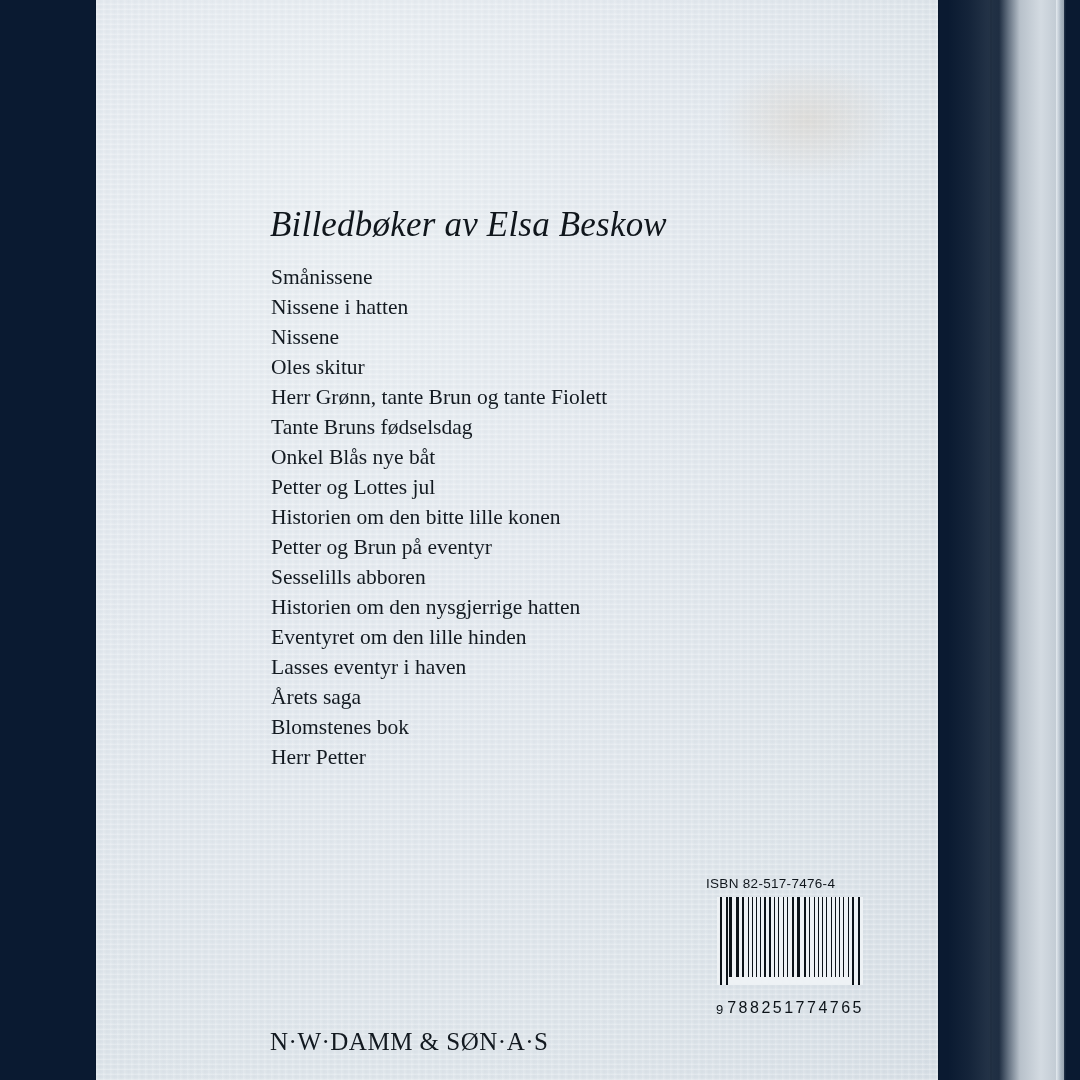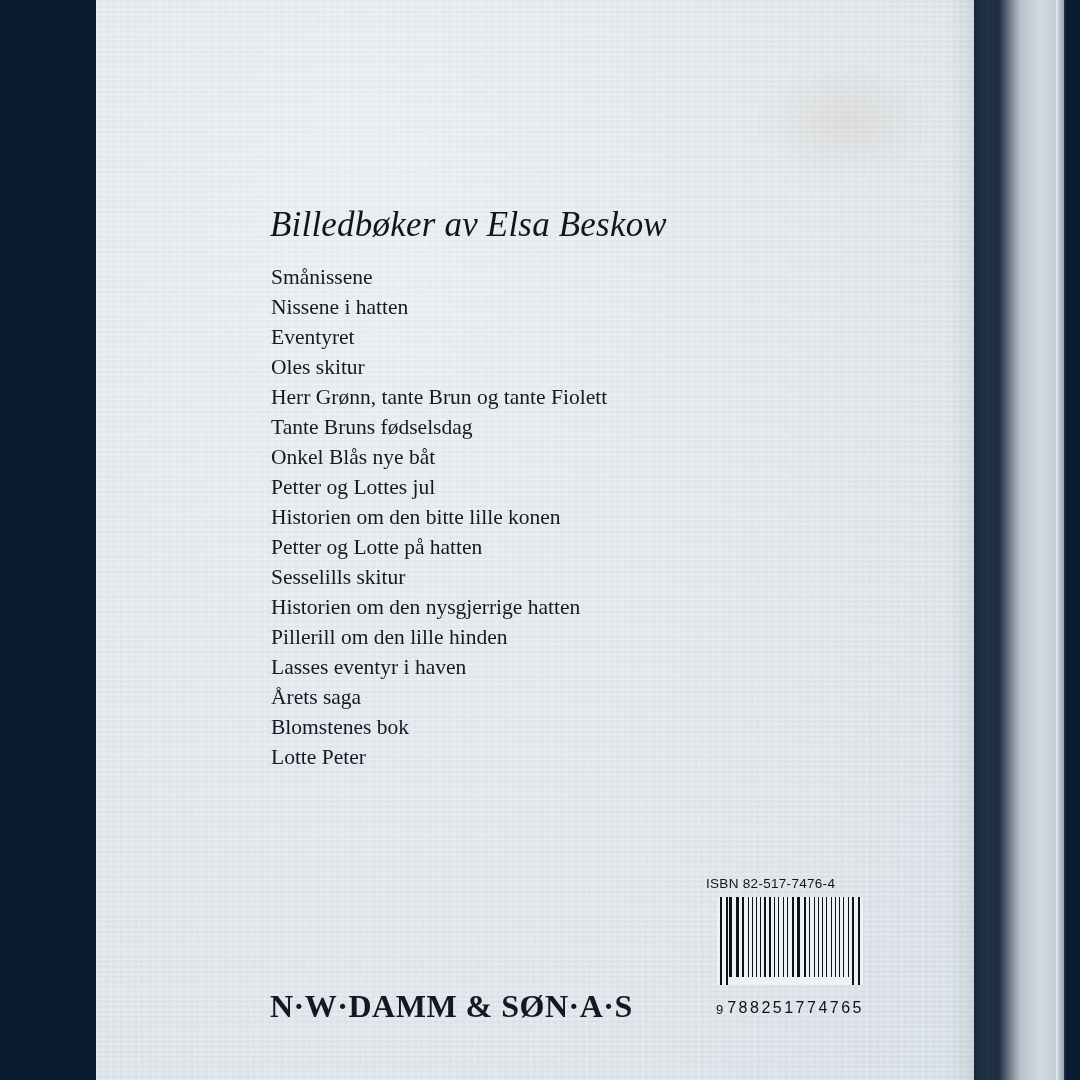--- a/index.html
+++ b/index.html
@@ -19,25 +19,26 @@
     width: 1080px;
     height: 1080px;
     background: #0a1a31;
   }
 
   
   #cover {
     position: absolute;
     left: 96px;
     top: 0;
-    width: 878px;
+    width: 800px;
     height: 1080px;
     background:
       radial-gradient(ellipse at 30% 20%, #e9eef2 0%, #e2e8ee 40%, #dde4ea 70%, #d6dee5 100%);
     box-shadow: 0 0 0 1px rgba(0,0,0,0.10);
+    padding-left: 42px;
   }
 
   
   #cover::before {
     content: "";
     position: absolute;
     inset: 0;
     background-image:
       repeating-linear-gradient(0deg, rgba(255,255,255,0.35) 0px, rgba(255,255,255,0) 2px, rgba(0,0,0,0.012) 3px, rgba(255,255,255,0) 5px),
       repeating-linear-gradient(90deg, rgba(255,255,255,0.22) 0px, rgba(255,255,255,0) 3px, rgba(0,0,0,0.010) 4px, rgba(255,255,255,0) 7px);
@@ -127,26 +128,25 @@
   .title-list li {
     font-size: 21.5px;
     line-height: 30px;
     color: #131a21;
     white-space: nowrap;
   }
 
   .publisher {
     position: absolute;
     left: 174px;
-    top: 988px;
-    font-size: 32px;
+    top: 1028px;
+    font-size: 25px;
     letter-spacing: 0.5px;
     color: #121920;
     white-space: nowrap;
-    font-weight: bold;
   }
 
   
   #barcode-block {
     position: absolute;
     left: 610px;
     top: 876px;
     width: 168px;
     text-align: left;
   }
@@ -204,35 +204,35 @@
 
   <div id="cover">
 
     <div id="content">
 
       <div class="heading">Billedbøker av Elsa Beskow</div>
 
       <ul class="title-list">
         <li>Smånissene</li>
         <li>Nissene i hatten</li>
-        <li>Eventyret</li>
+        <li>Nissene</li>
         <li>Oles skitur</li>
         <li>Herr Grønn, tante Brun og tante Fiolett</li>
         <li>Tante Bruns fødselsdag</li>
         <li>Onkel Blås nye båt</li>
         <li>Petter og Lottes jul</li>
         <li>Historien om den bitte lille konen</li>
-        <li>Petter og Lotte på hatten</li>
-        <li>Sesselills skitur</li>
+        <li>Petter og Brun på eventyr</li>
+        <li>Sesselills abboren</li>
         <li>Historien om den nysgjerrige hatten</li>
-        <li>Pillerill om den lille hinden</li>
+        <li>Eventyret om den lille hinden</li>
         <li>Lasses eventyr i haven</li>
         <li>Årets saga</li>
         <li>Blomstenes bok</li>
-        <li>Lotte Peter</li>
+        <li>Herr Petter</li>
       </ul>
 
       <div class="publisher">N·W·DAMM &amp; SØN·A·S</div>
 
       <div id="barcode-block">
         <div class="isbn-text">ISBN 82-517-7476-4</div>
         <div id="barcode">
           <div class="bars" id="bars">
               <div class="bar" style="width: 2px; height: 88px;"></div>
               <div class="bar" style="width: 2px; height: 88px; background: transparent;"></div>

